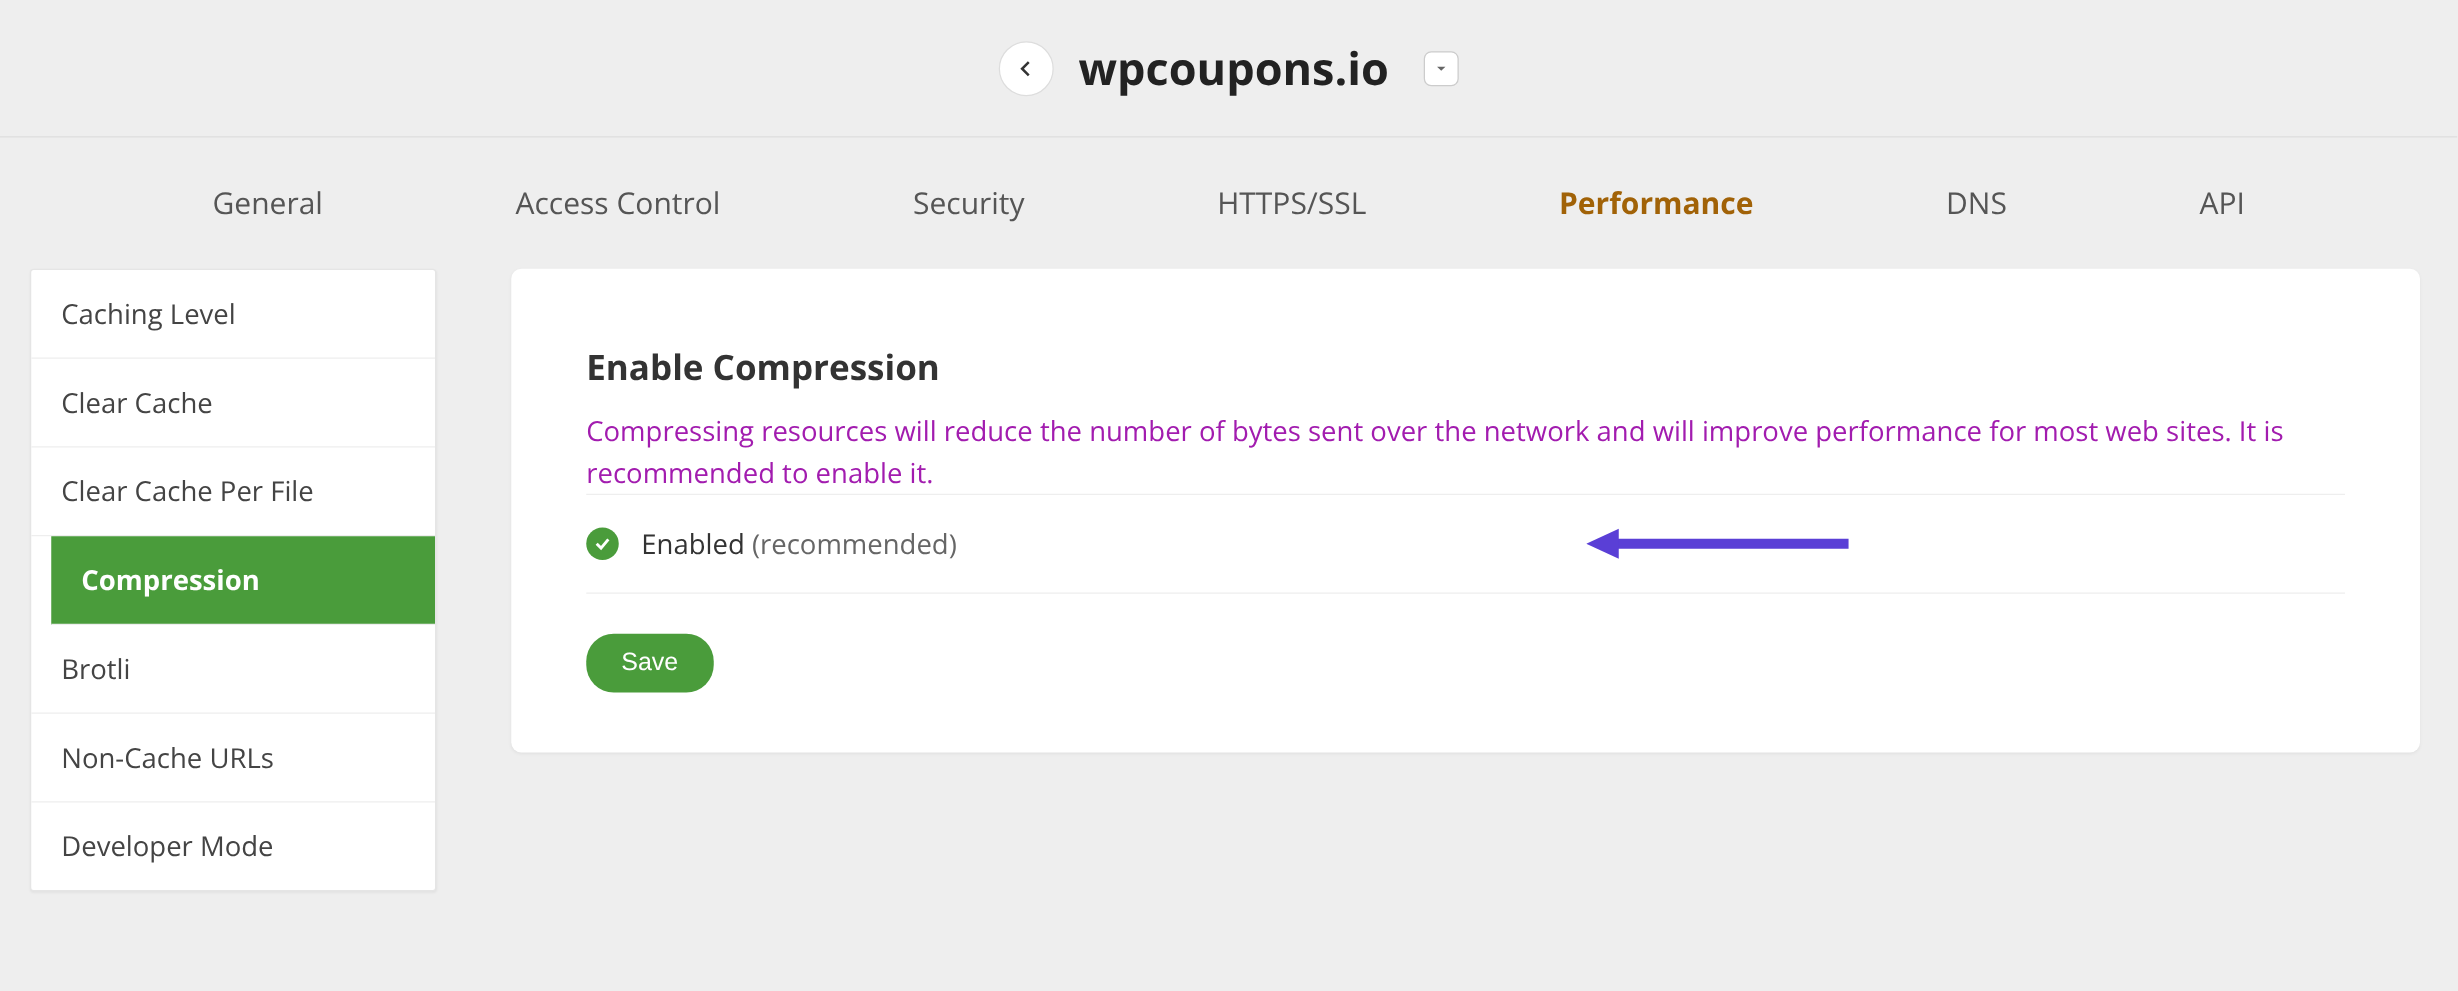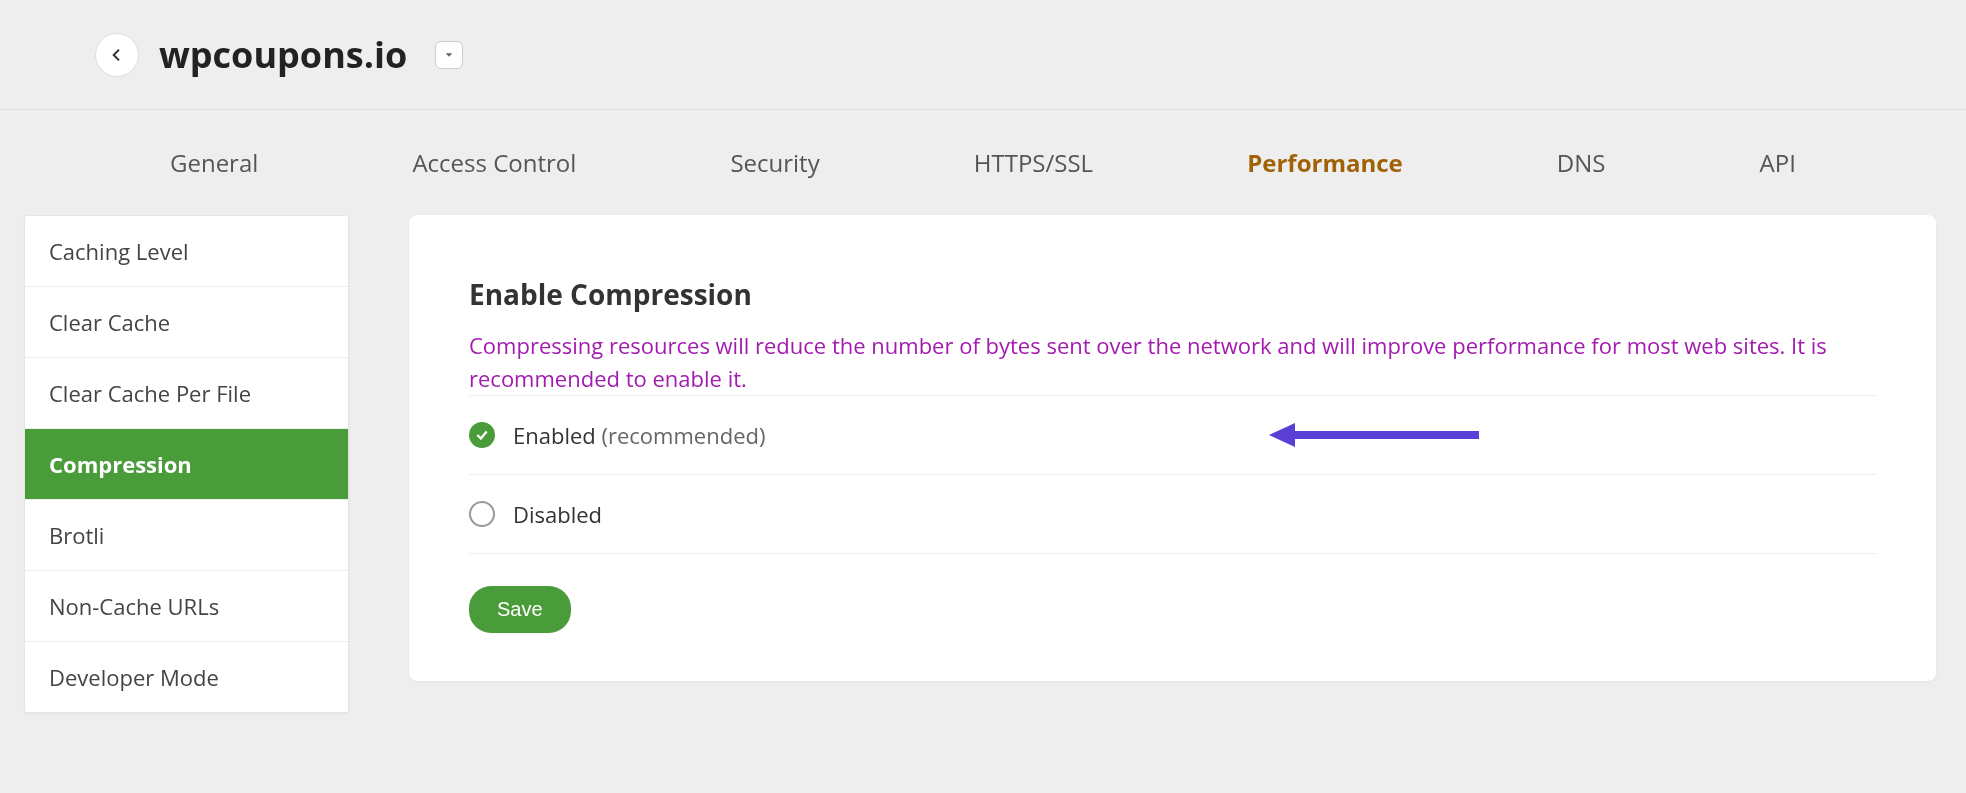--- a/index.html
+++ b/index.html
@@ -8,20 +8,21 @@
     background: #eeeeee;
     color: #444;
     width: 1966px;
   }
   .header {
     display: flex;
     align-items: center;
     justify-content: space-between;
     padding: 30px 95px 30px 95px;
     border-bottom: 1px solid #ddd;
+    flex-direction: column;
   }
   .header-left {
     display: flex;
     align-items: center;
     gap: 20px;
   }
   .back-btn {
     width: 44px;
     height: 44px;
     border-radius: 50%;
@@ -105,20 +106,21 @@
     font-size: 22px;
     color: #444;
     border-bottom: 1px solid #eee;
     cursor: pointer;
   }
   .sidebar-item:last-child { border-bottom: none; }
   .sidebar-item.active {
     background: #4a9c3b;
     color: #fff;
     font-weight: 700;
+    margin-left: 16px;
   }
   .main-panel {
     flex: 1;
     background: #fff;
     border-radius: 8px;
     box-shadow: 0 1px 3px rgba(0,0,0,0.06);
     padding: 60px 60px 48px 60px;
     position: relative;
   }
   .panel-title {
@@ -239,20 +241,16 @@
       <div class="option-label">
         <span>Enabled</span>
         <span class="option-sub">(recommended)</span>
       </div>
       <svg class="arrow-annot" width="210" height="28" viewBox="0 0 210 28">
         <line x1="210" y1="14" x2="20" y2="14" stroke="#5a3fd6" stroke-width="8"></line>
         <polygon points="0,14 26,2 26,26" fill="#5a3fd6"></polygon>
       </svg>
     </div>
 
-    <div class="option-row">
-      <div class="radio-circle radio-unchecked"></div>
-      <div class="option-label">Disabled</div>
-    </div>
 
     <button class="save-btn">Save</button>
   </div>
 </div>
 
 </body></html>

